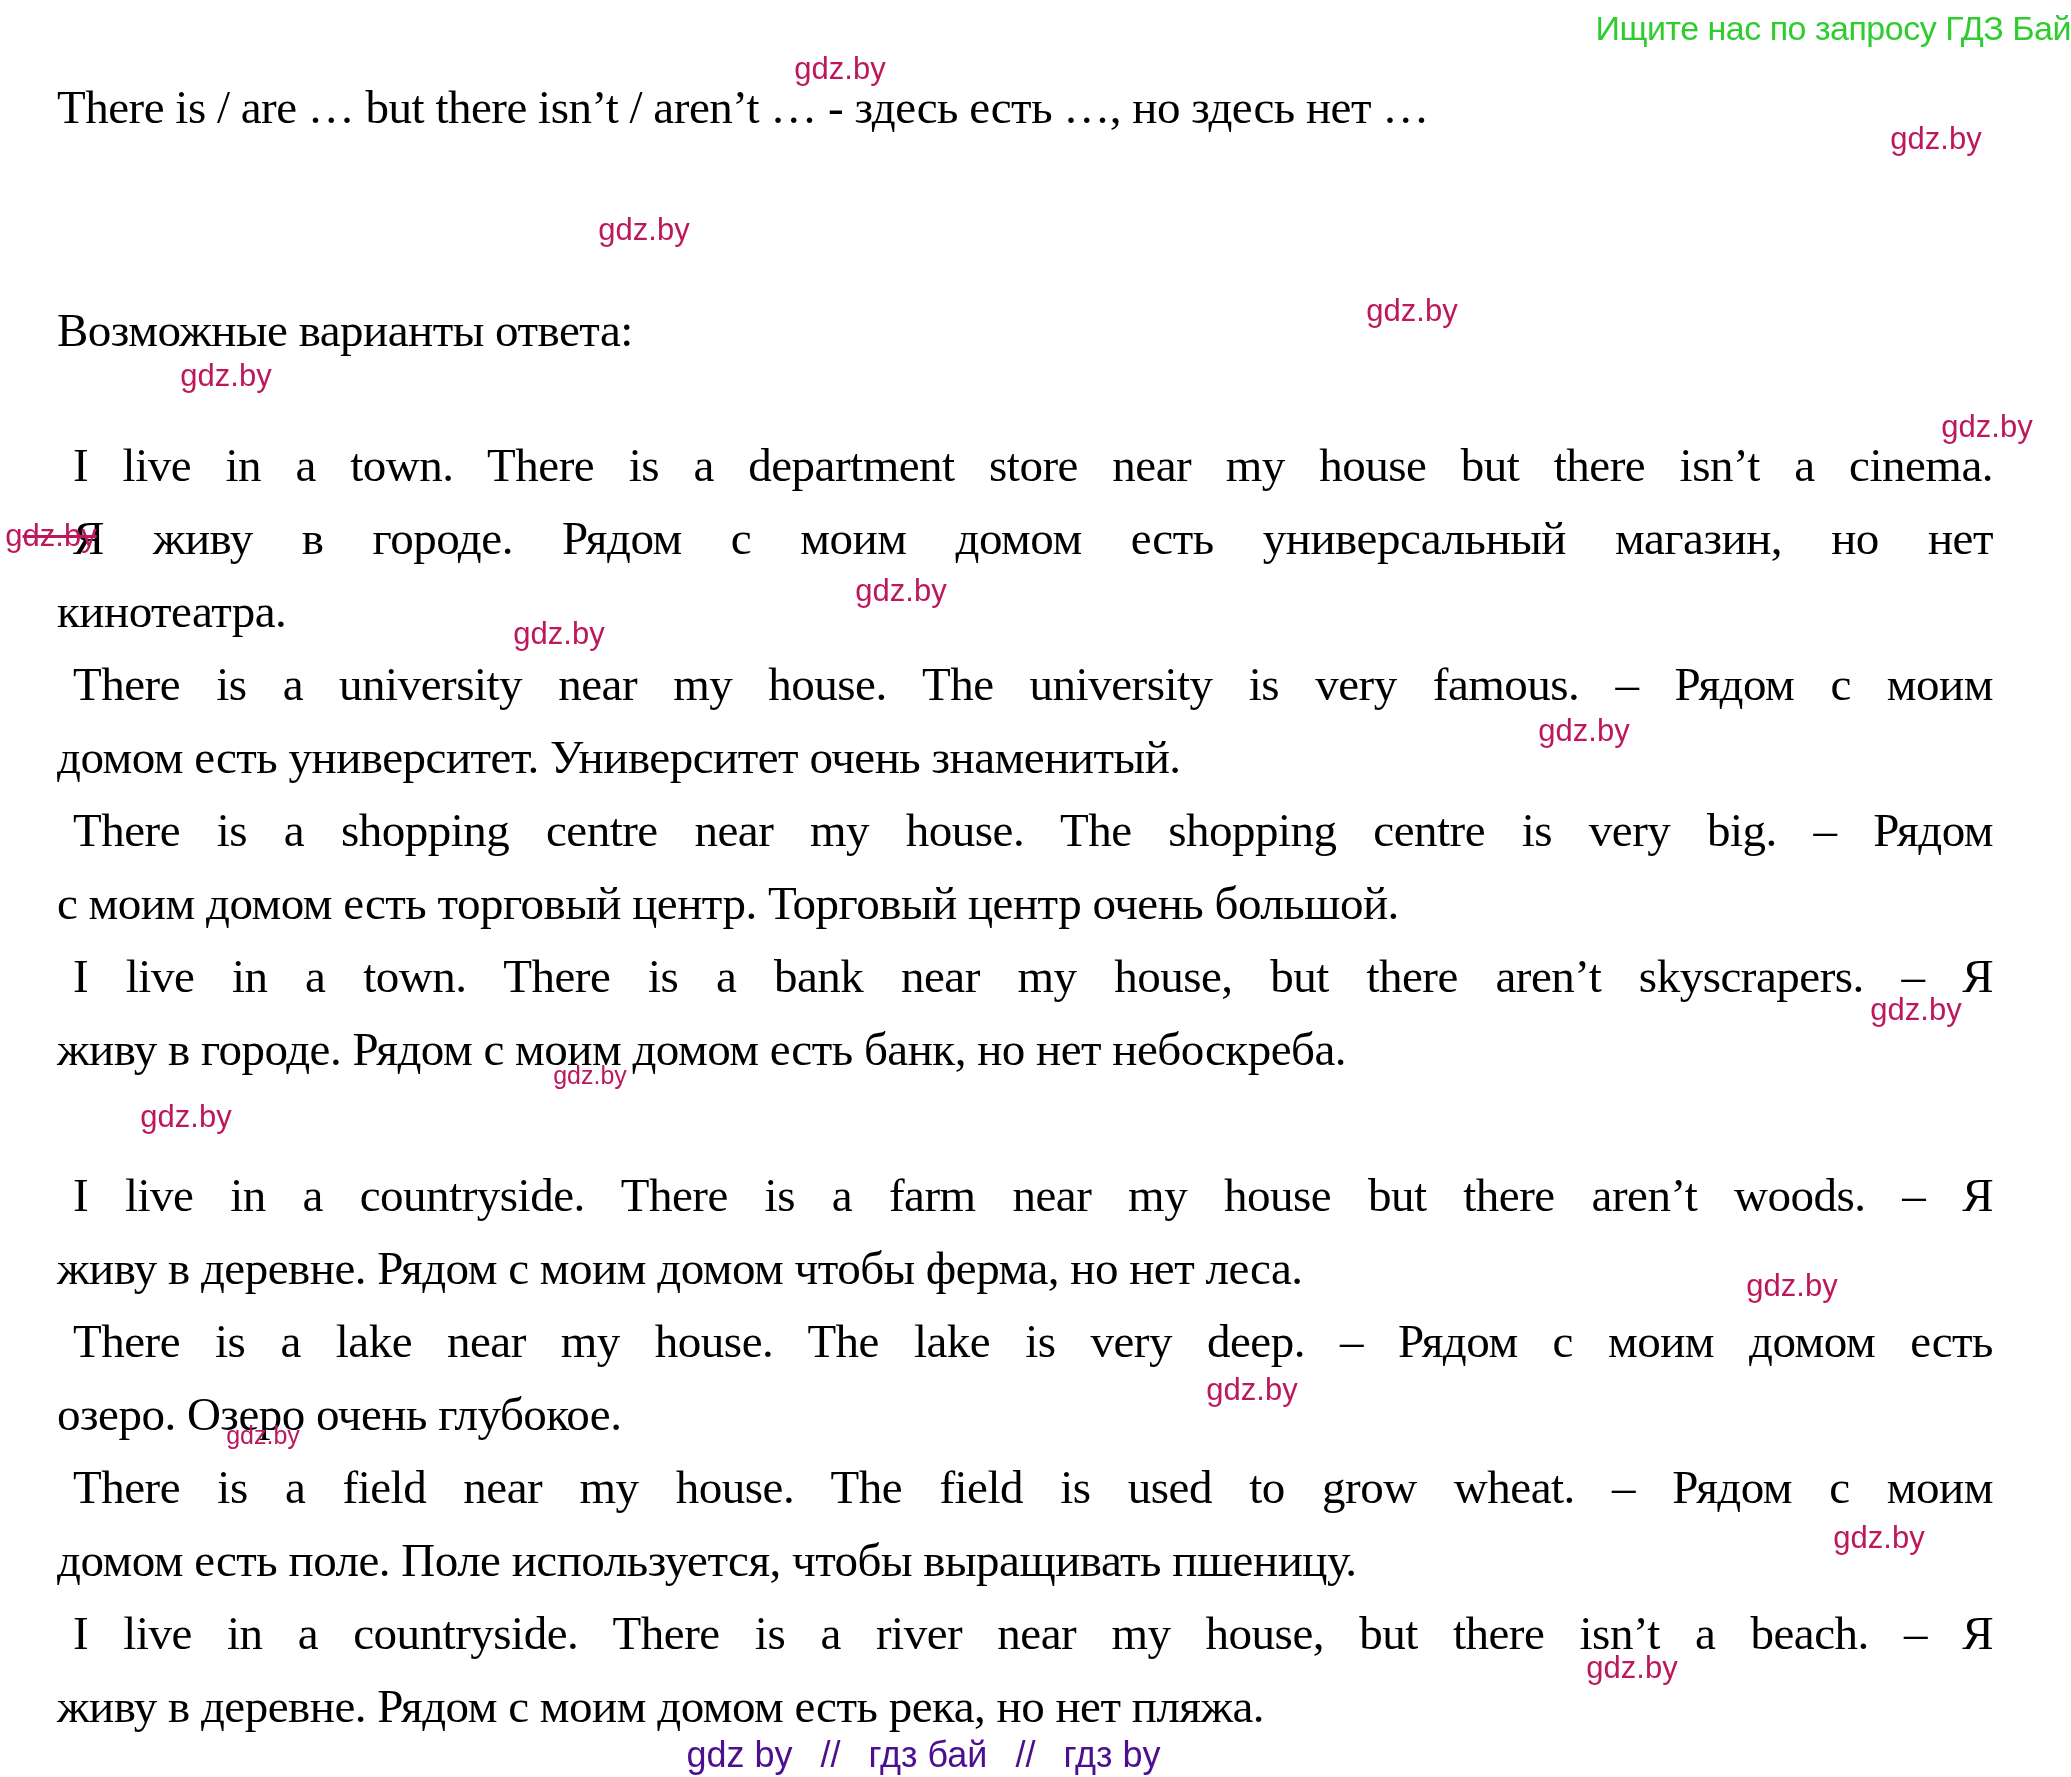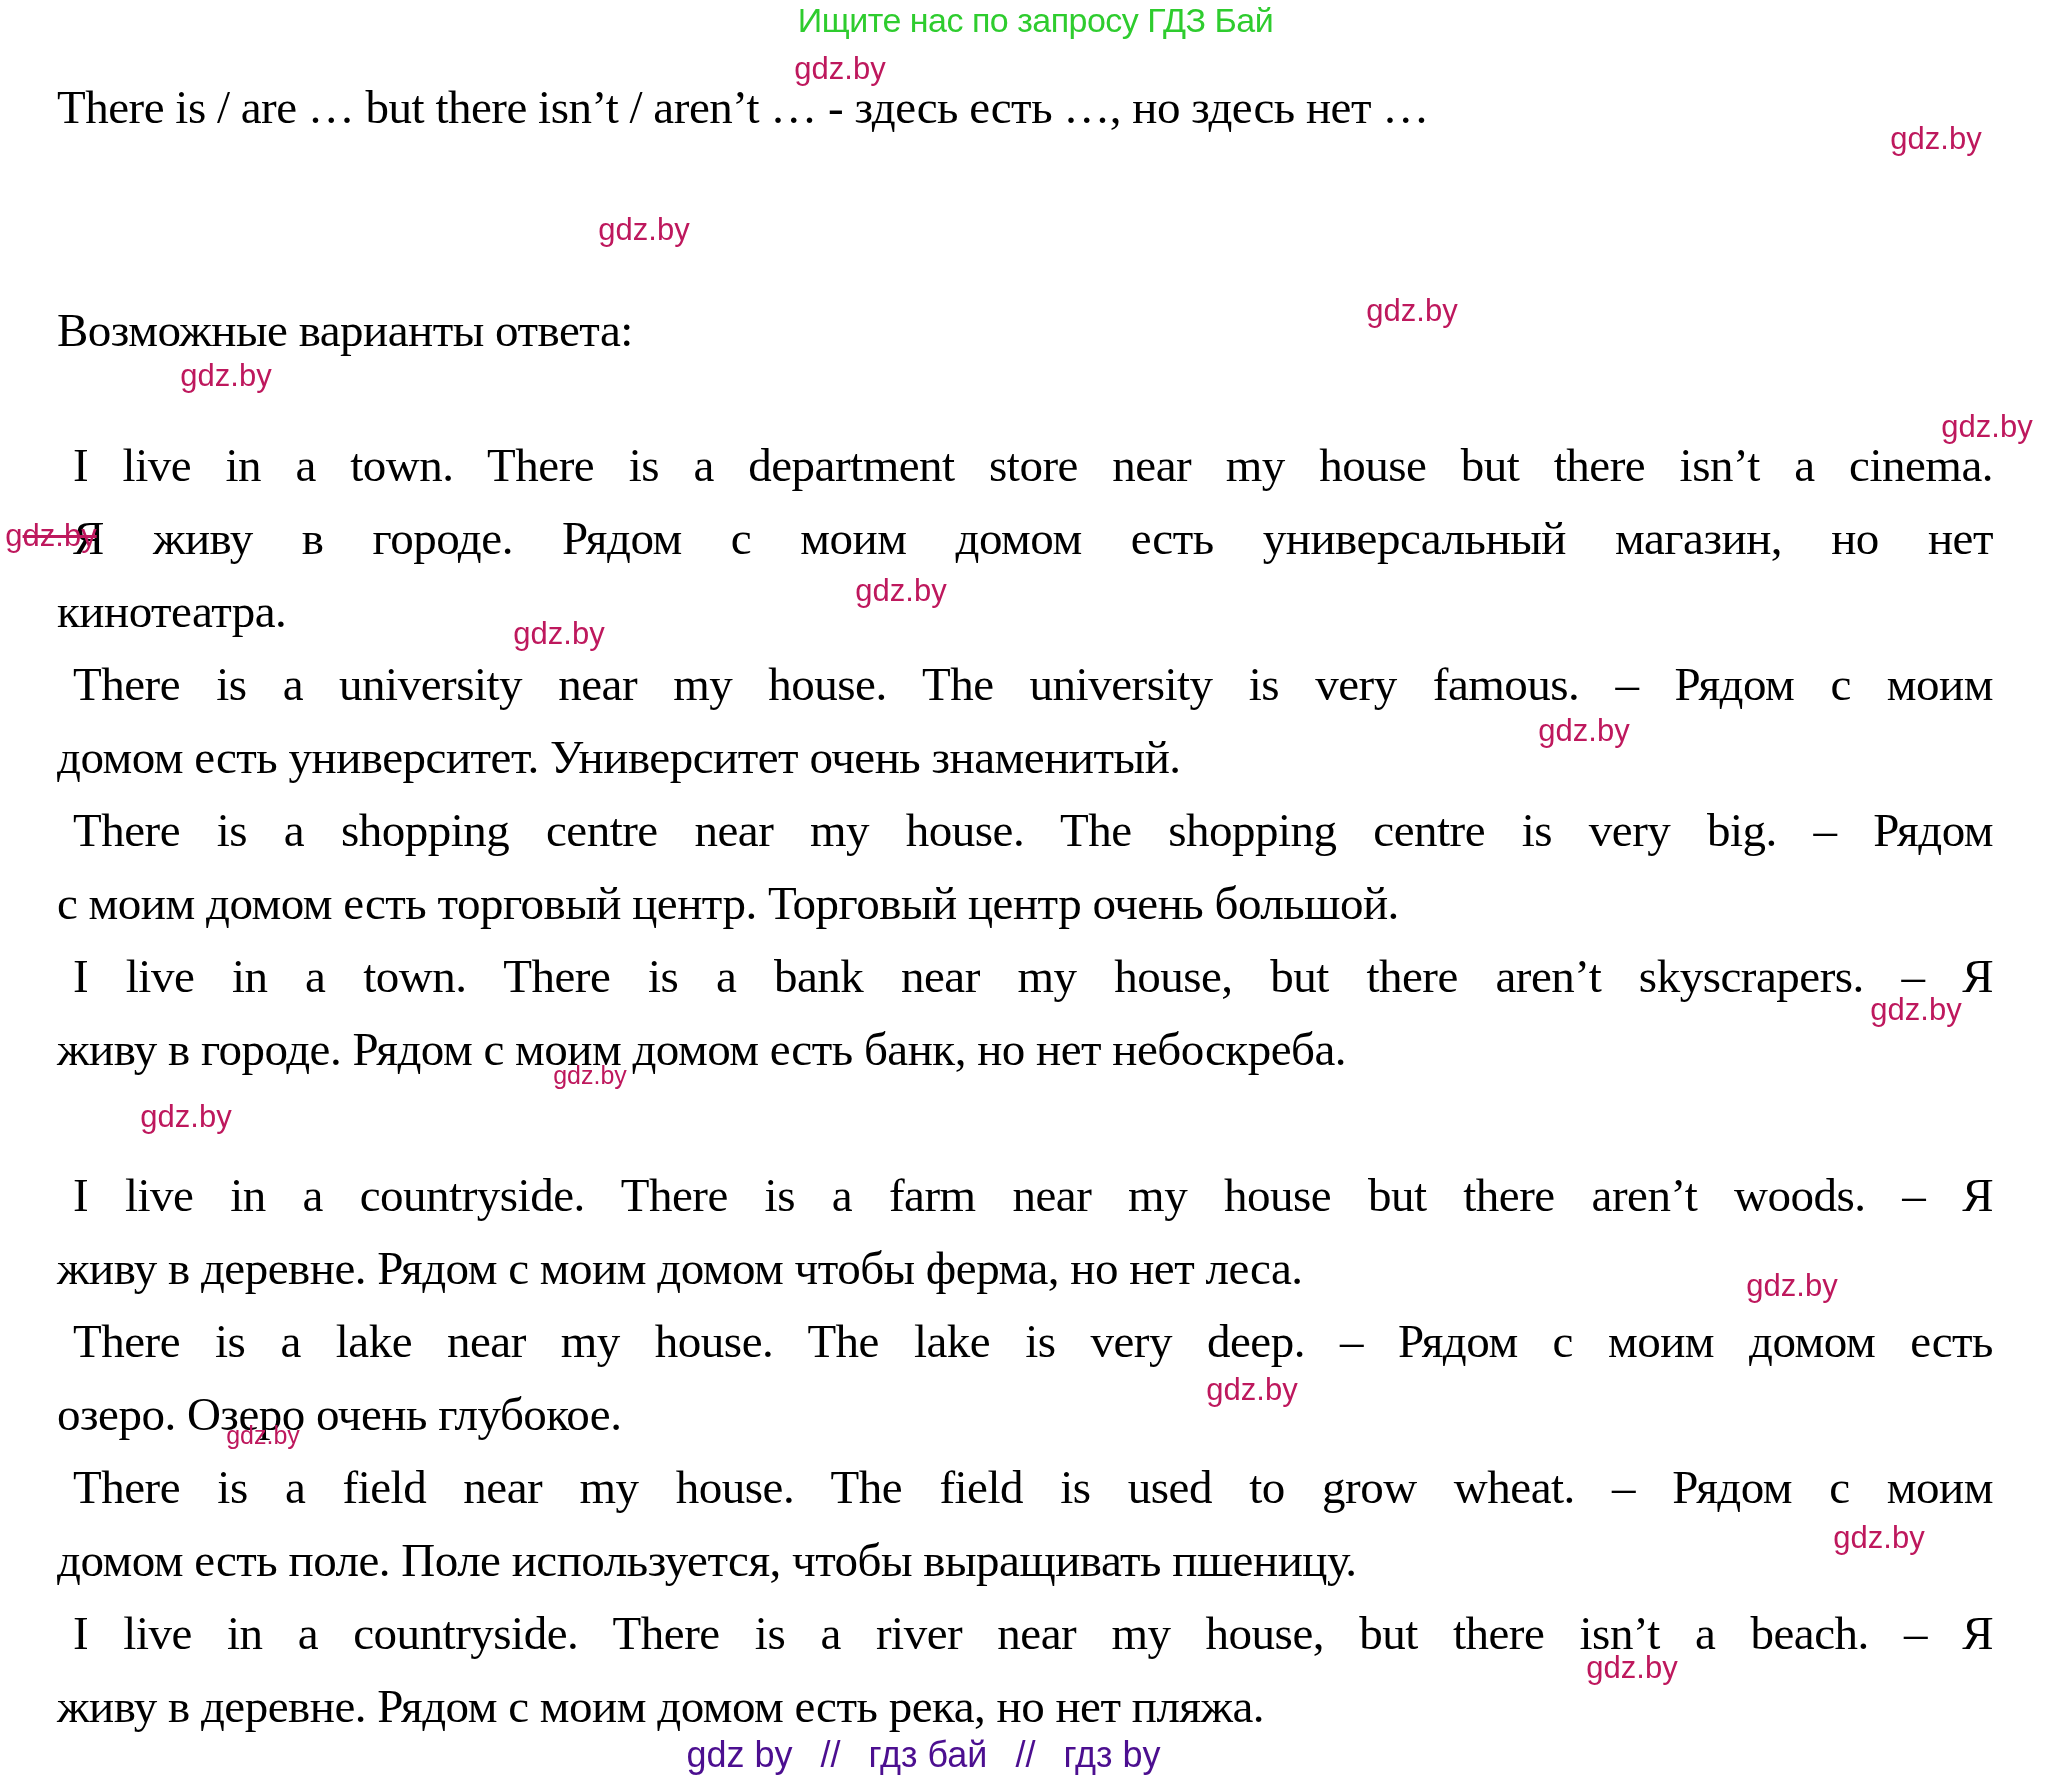--- a/index.html
+++ b/index.html
@@ -1,21 +1,21 @@
 <!DOCTYPE html>
 <html><head>
 <meta charset="utf-8">
 <style>
   html,body{margin:0;padding:0;}
   body{
     width:2071px;height:1777px;position:relative;background:#ffffff;overflow:hidden;
     font-family:"Liberation Serif","DejaVu Serif",serif;color:#000;
   }
   .banner{
-    position:absolute;top:0;left:0;width:2071px;text-align:center;
+    position:absolute;top:8px;left:0;width:2071px;text-align:right;
     font-family:"Liberation Sans","DejaVu Sans",sans-serif;
     font-size:34px;line-height:40px;letter-spacing:-0.5px;
   }
   .serif-block{position:absolute;left:57px;width:1936px;}
   .line{
     font-size:47px;line-height:73px;height:73px;letter-spacing:-0.5px;
     white-space:normal;
   }
   .line.j{text-align:justify;text-align-last:justify;margin-left:16px;}
   .spacer{height:73px;}

